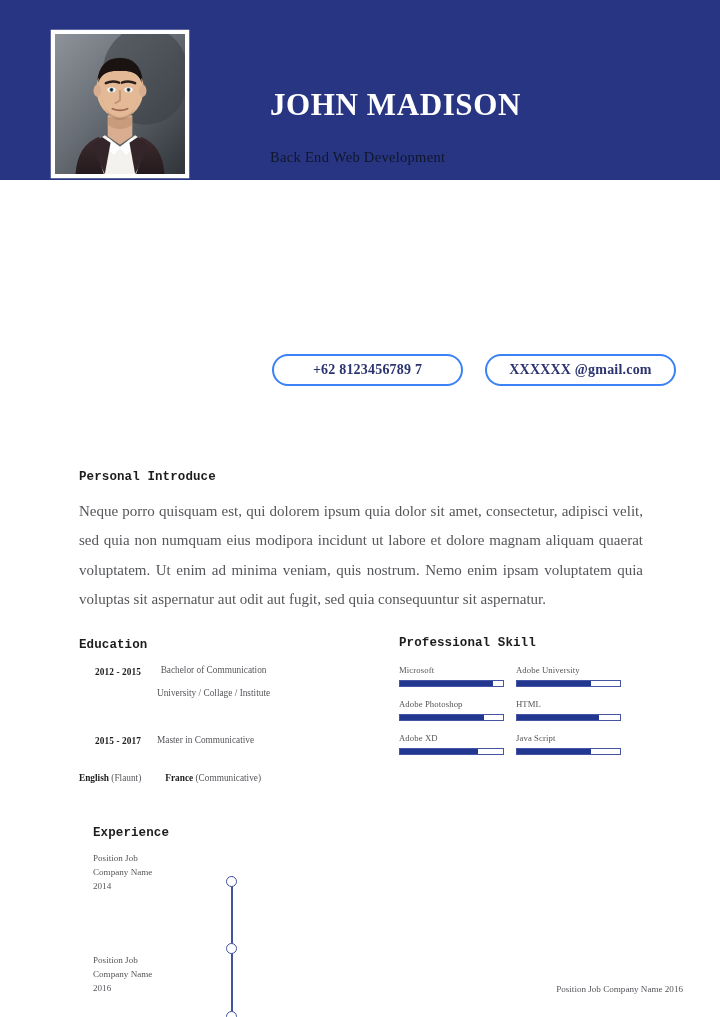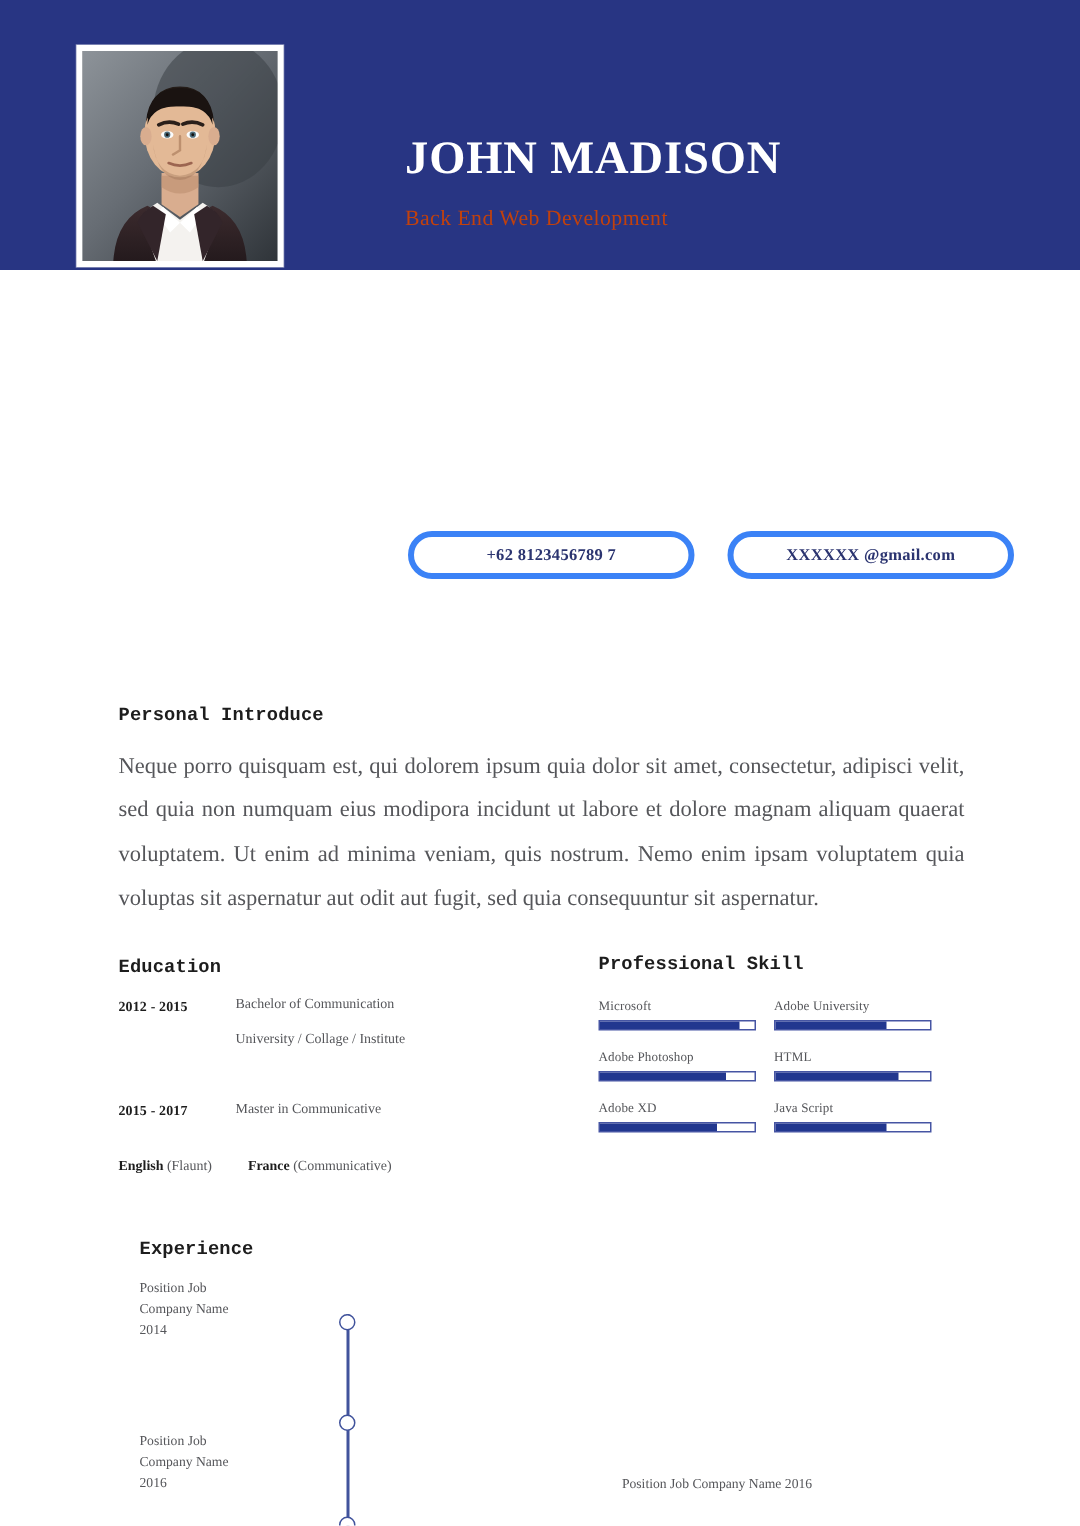--- a/index.html
+++ b/index.html
@@ -59,45 +59,45 @@
   .name {
     font-size: 31px;
     font-weight: bold;
     color: #ffffff;
     letter-spacing: 0.6px;
     line-height: 1.08;
     white-space: nowrap;
   }
 
   .job-title {
-    margin-top: 17px;
+    margin-top: 28px;
     font-size: 14.5px;
-    color: #c2410c;
+    color: #0f172a;
     letter-spacing: 0.3px;
     font-weight: normal;
   }
 
   
   .contacts {
     position: absolute;
     left: 272px;
     top: 354px;
     display: flex;
     gap: 22px;
   }
 
   .pill {
-    border: 4px solid #3b82f6;
+    border: 2px solid #3b82f6;
     border-radius: 20px;
     height: 32px;
     min-width: 191px;
     display: flex;
     align-items: center;
     justify-content: center;
-    font-size: 11px;
+    font-size: 14px;
     font-weight: bold;
     color: #2b3470;
     letter-spacing: 0.2px;
     background: #ffffff;
     padding: 0 16px;
   }
 
   
   .section-heading {
     font-size: 12.5px;
@@ -124,21 +124,21 @@
   }
 
   
   .education-block {
     position: absolute;
     left: 79px;
     top: 638px;
     width: 300px;
   }
 
-  .edu-list { margin-top: 14px; }
+  .edu-list { margin-top: 14px; text-align: center; }
 
   .edu-row {
     display: flex;
     align-items: flex-start;
     margin-bottom: 4px;
   }
 
   .edu-years {
     width: 78px;
     flex: 0 0 78px;
@@ -250,21 +250,21 @@
   .exp-right {
     position: absolute;
     left: 180px;
     width: 410px;
     font-size: 9.1px;
     line-height: 1.93;
     color: #55565a;
     text-align: justify;
   }
   .exp-right.r1 { top: 51px; }
-  .exp-right.r2 { top: 155px; text-align: center; }
+  .exp-right.r2 { top: 155px; text-align: right; }
 </style>
 </head>
 <body>
 
 <div id="page">
 
   <div class="header-band" style="background: rgb(40, 53, 131);"></div>
 
   <div class="photo-frame">
     <div class="photo-inner">

